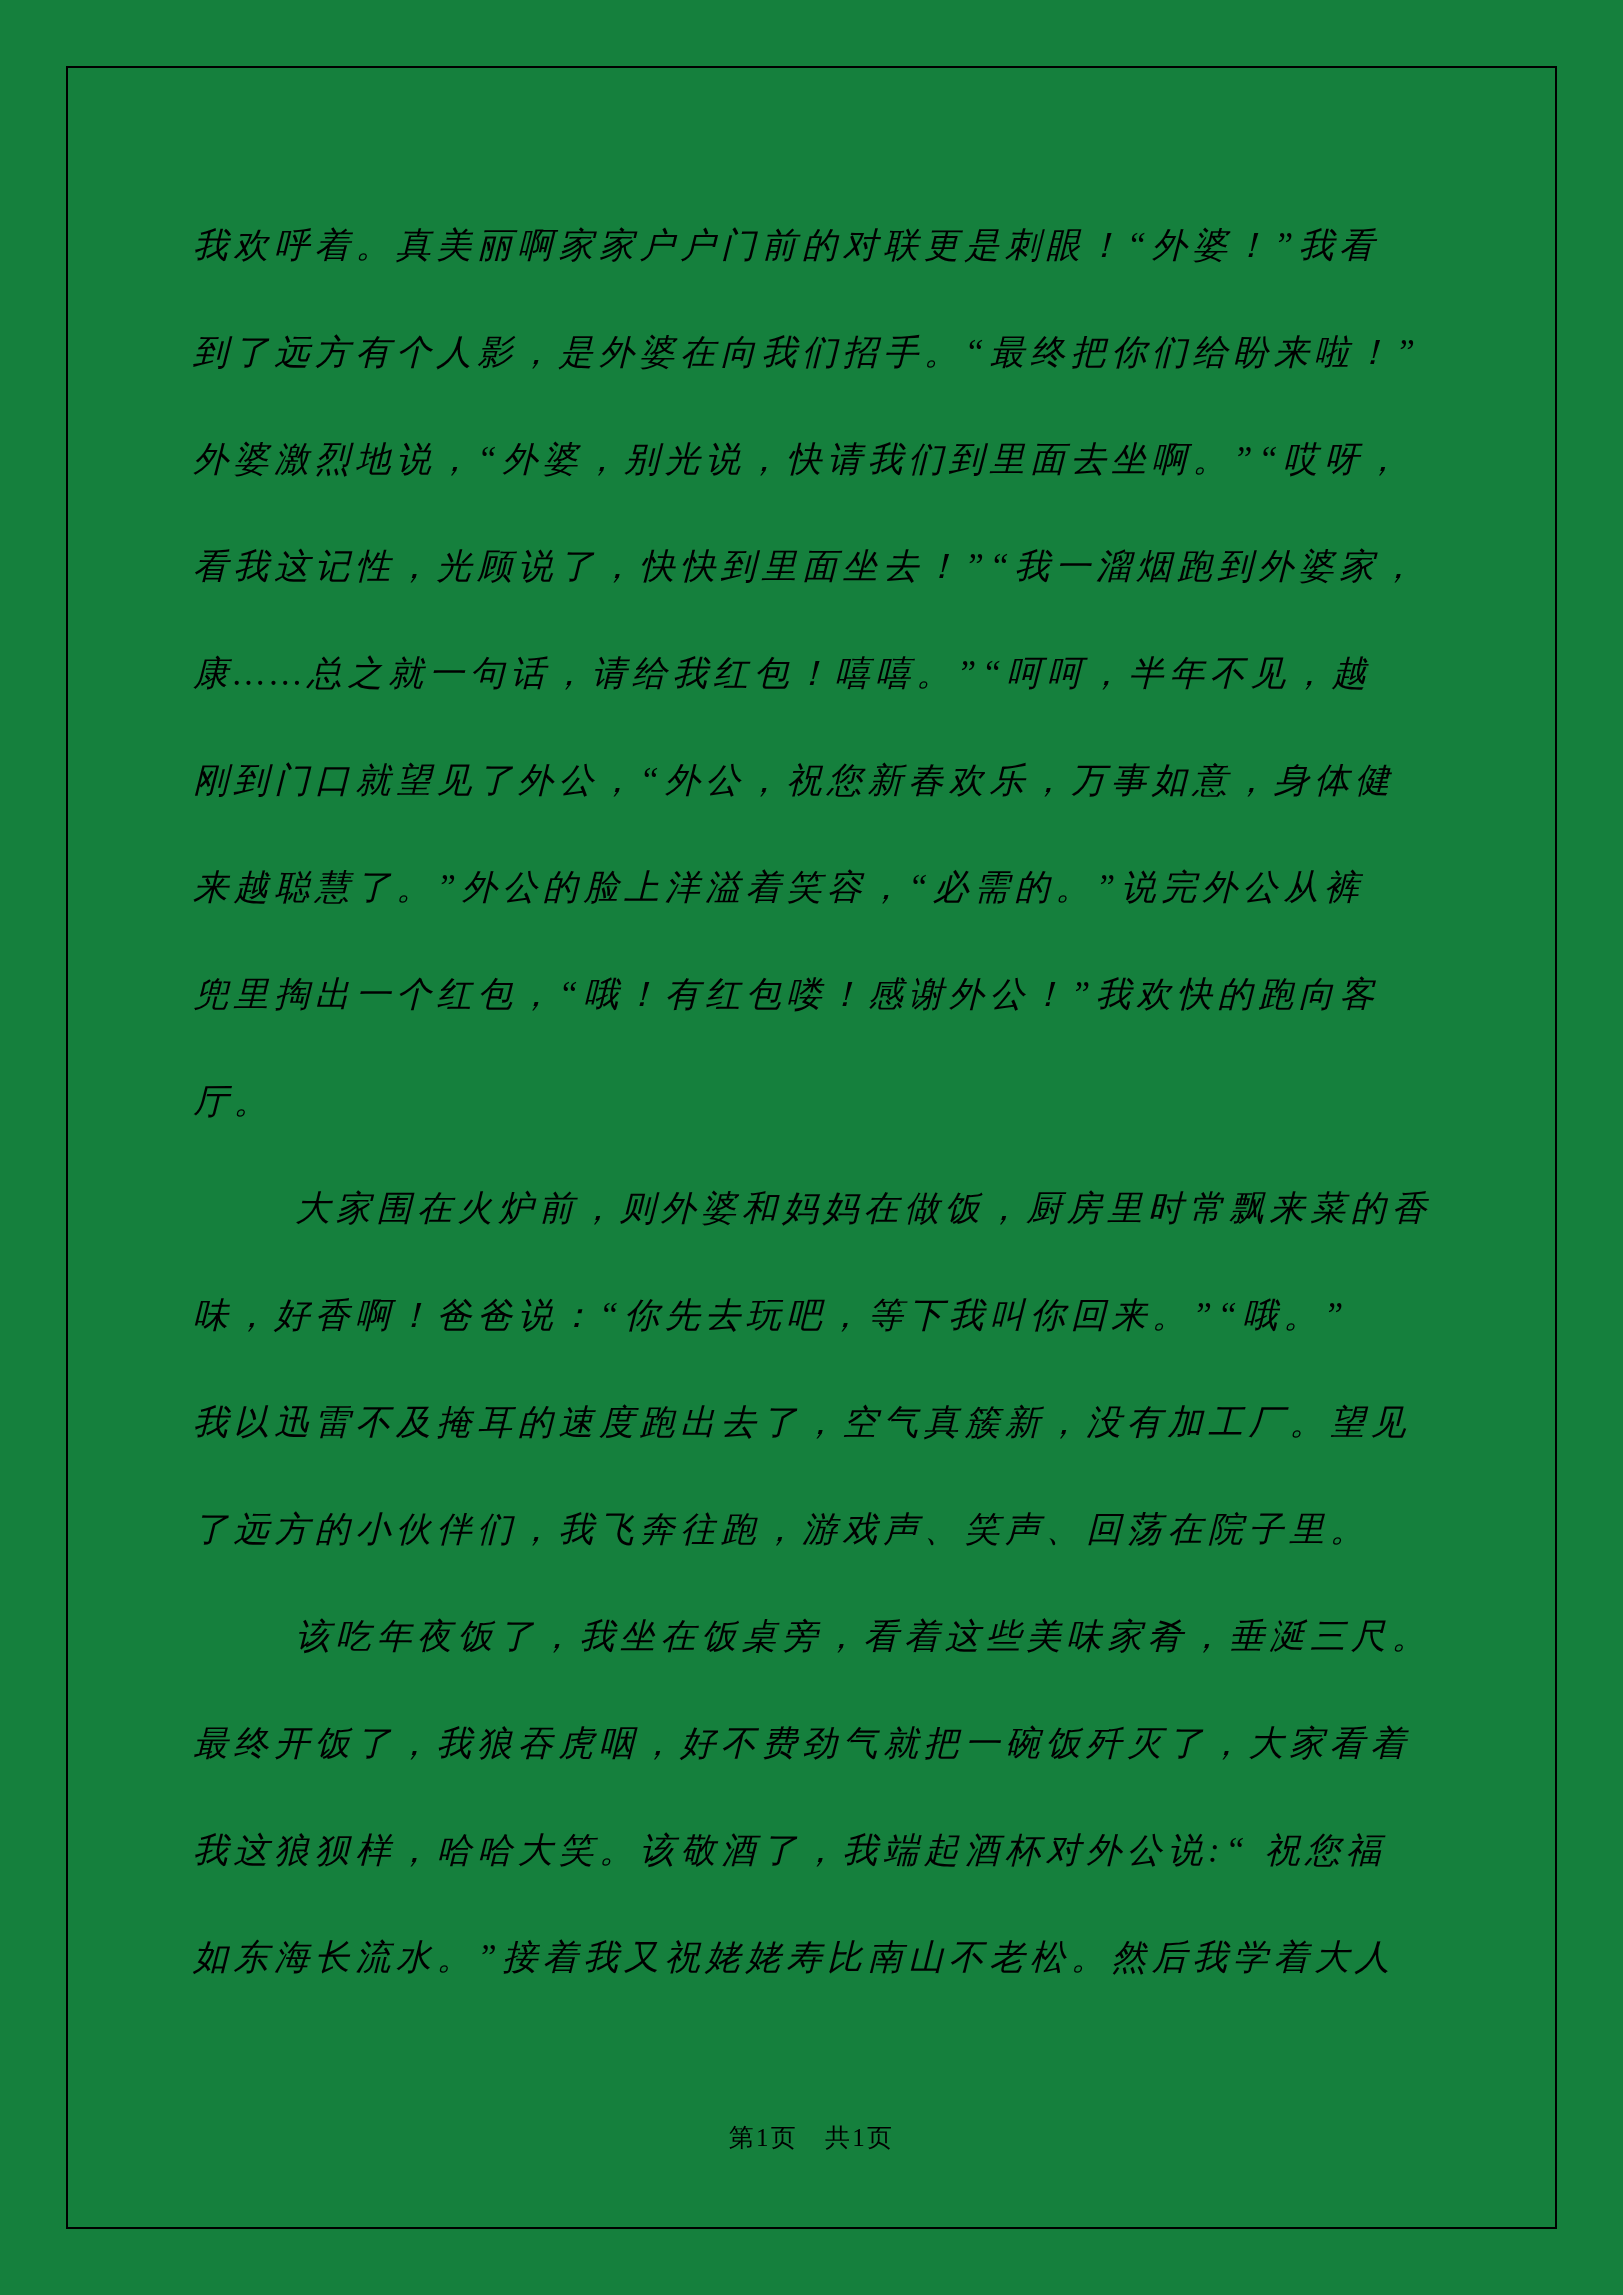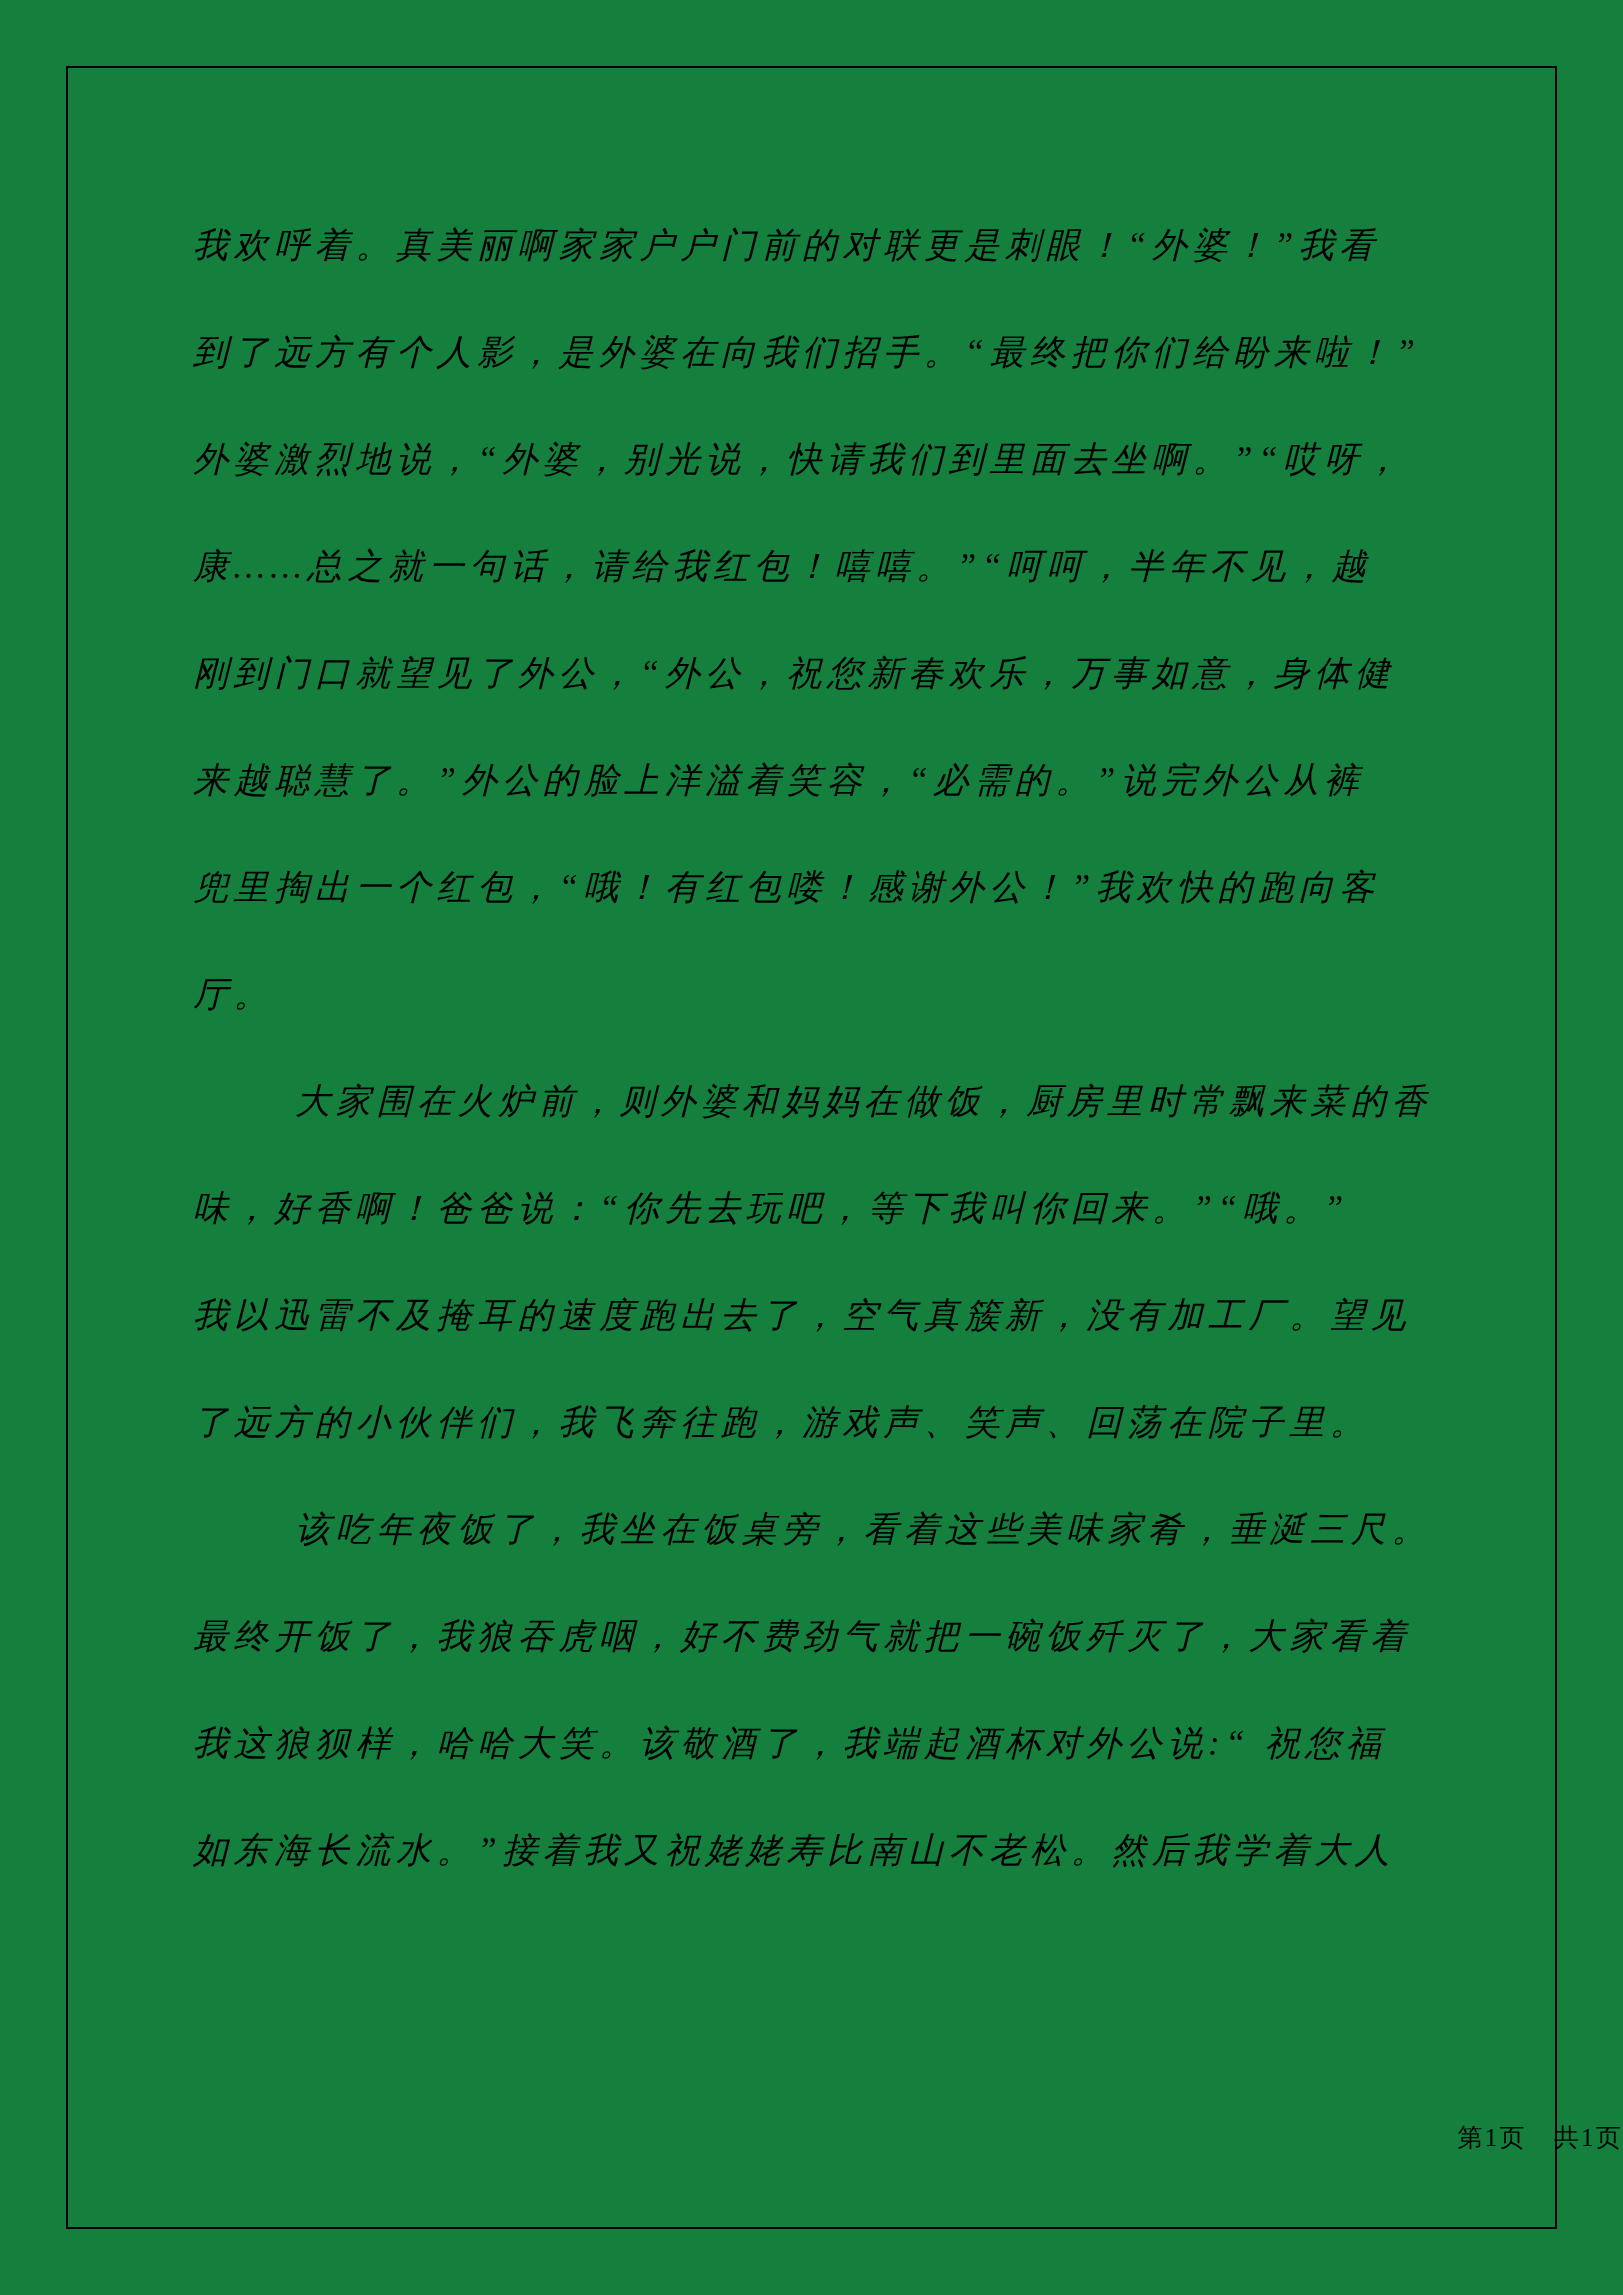--- a/index.html
+++ b/index.html
@@ -42,39 +42,40 @@
   }
   .line.indent {
     padding-left: 82px;
     text-align: right;
   }
   .page-footer {
     position: absolute;
     left: 0;
     right: 0;
     top: 2121px;
-    text-align: right;
+    text-align: center;
     font-size: 25px;
     font-style: normal;
     letter-spacing: 2.2px;
     white-space: pre;
     color: #000000;
   }
 </style>
 </head>
 <body>
 
 <div class="page">
   <div class="page-frame"></div>
 
   <div class="text-body">
 
     <div class="line">我欢呼着。真美丽啊家家户户门前的对联更是刺眼！“外婆！”我看</div>
     <div class="line">到了远方有个人影，是外婆在向我们招手。“最终把你们给盼来啦！”</div>
     <div class="line">外婆激烈地说，“外婆，别光说，快请我们到里面去坐啊。”“哎呀，</div>
+    <div class="line">看我这记性，光顾说了，快快到里面坐去！”“我一溜烟跑到外婆家，</div>
     <div class="line">康……总之就一句话，请给我红包！嘻嘻。”“呵呵，半年不见，越</div>
     <div class="line">刚到门口就望见了外公，“外公，祝您新春欢乐，万事如意，身体健</div>
     <div class="line">来越聪慧了。”外公的脸上洋溢着笑容，“必需的。”说完外公从裤</div>
     <div class="line">兜里掏出一个红包，“哦！有红包喽！感谢外公！”我欢快的跑向客</div>
     <div class="line">厅。</div>
 
     <div class="line indent">大家围在火炉前，则外婆和妈妈在做饭，厨房里时常飘来菜的香</div>
     <div class="line">味，好香啊！爸爸说：“你先去玩吧，等下我叫你回来。”“哦。”</div>
     <div class="line">我以迅雷不及掩耳的速度跑出去了，空气真簇新，没有加工厂。望见</div>
     <div class="line">了远方的小伙伴们，我飞奔往跑，游戏声、笑声、回荡在院子里。</div>

